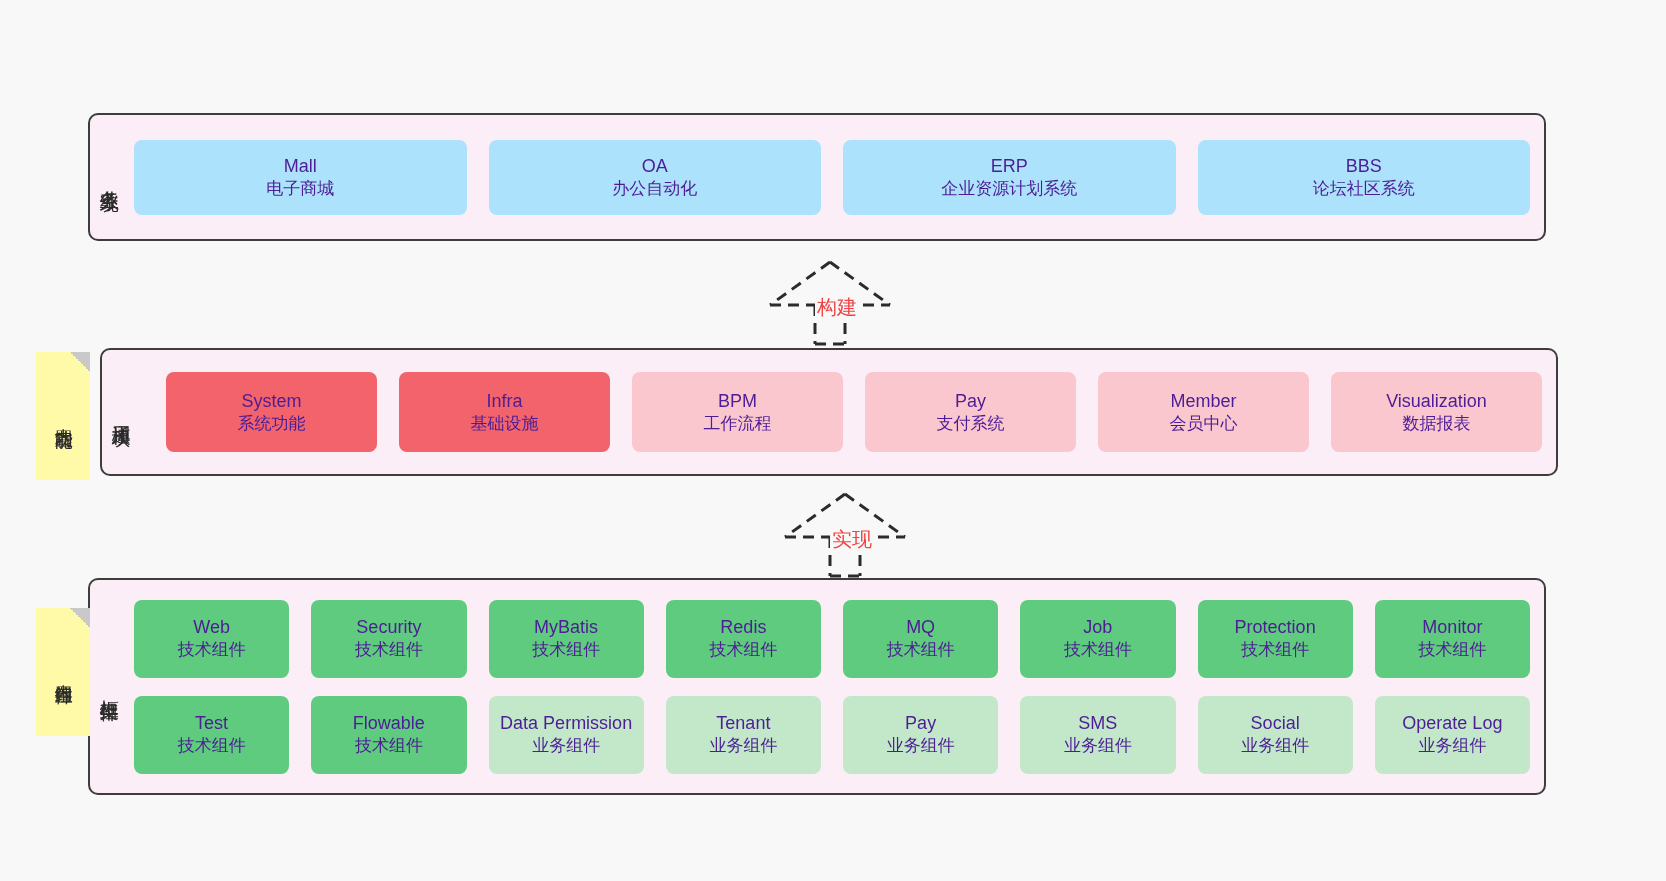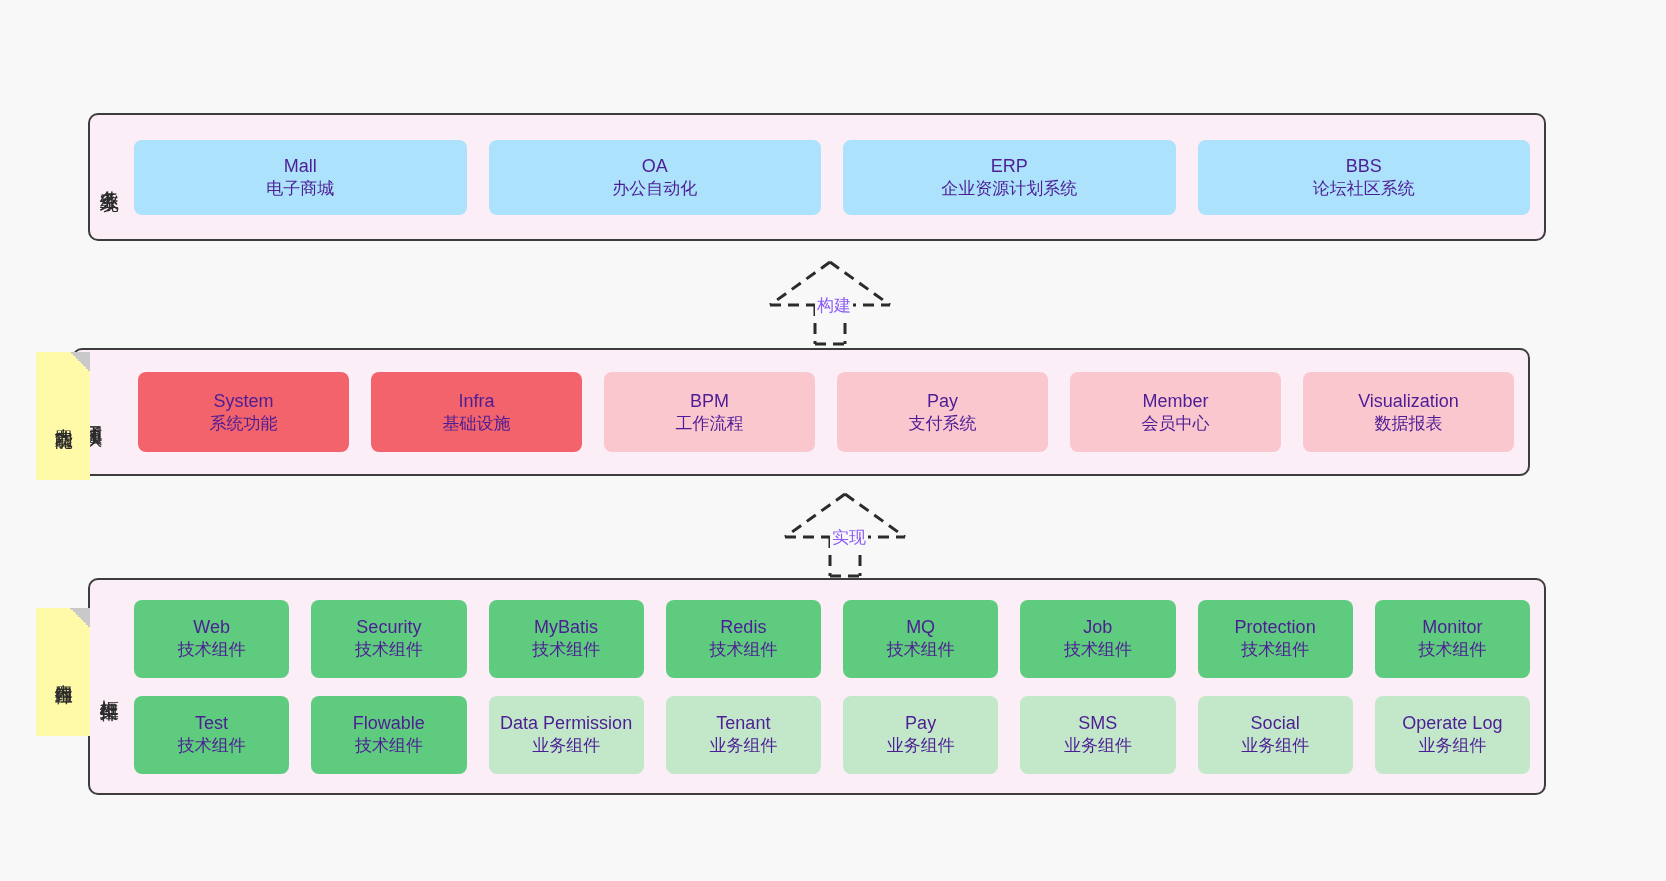--- a/index.html
+++ b/index.html
@@ -75,21 +75,21 @@
   }
   .cell .cn {
     font-size: 17px;
     color: #4c1d95;
   }
 
   
   #layer-business { left: 88px; top: 113px; width: 1458px; height: 128px; }
   #layer-business .cell { height: 75px; background: #ace2fb; }
 
-  #layer-modules  { left: 72px; top: 348px; width: 1458px; height: 128px; gap: 20px; }
+  #layer-modules  { left: 100px; top: 348px; width: 1458px; height: 128px; gap: 20px; }
   #layer-modules  .cell { height: 80px; }
 
   #layer-framework { left: 88px; top: 578px; width: 1458px; height: 217px; }
   #layer-framework .cell { height: 78px; }
 
   
   .note {
     position: absolute;
     width: 54px;
     background: #fffaa8;
@@ -120,22 +120,22 @@
   #note-components { left: 36px; top: 608px; height: 128px; }
 
   
   .uml-arrow {
     position: absolute;
     z-index: 2;
   }
   .uml-arrow svg { display: block; overflow: visible; }
   .uml-label {
     position: absolute;
-    font-size: 17px;
-    color: #8b5cf6;
+    font-size: 20px;
+    color: #ef4444;
     background: #f8f8f8;
     padding: 0 2px;
     white-space: nowrap;
     user-select: none;
     text-align: center;
   }
   #arrow-build { left: 755px; top: 258px; width: 150px; height: 88px; }
   #arrow-build .uml-label { left: 60px; top: 36px; }
   #arrow-impl  { left: 770px; top: 490px; width: 150px; height: 88px; }
   #arrow-impl  .uml-label { left: 60px; top: 36px; }

